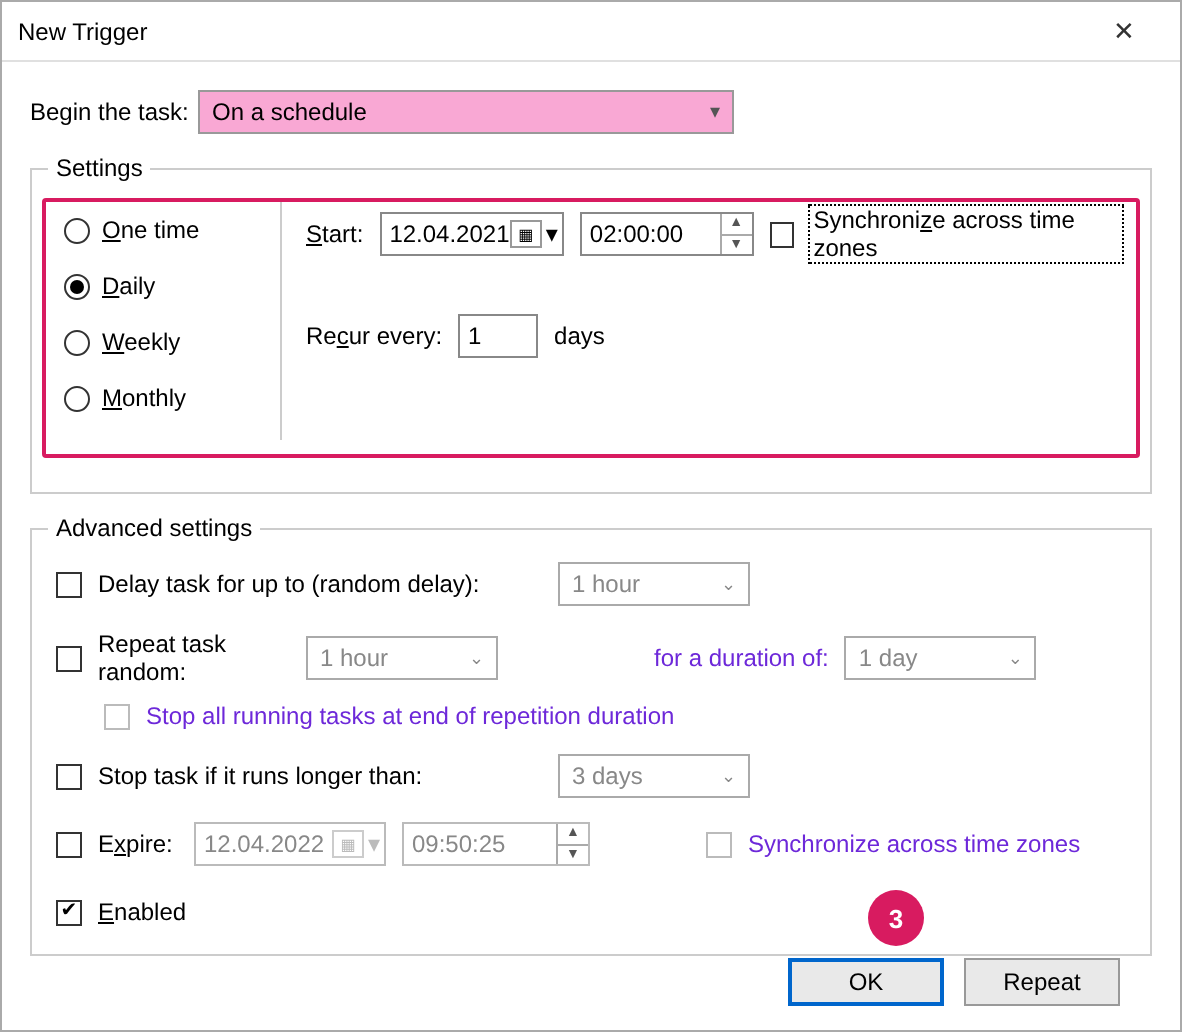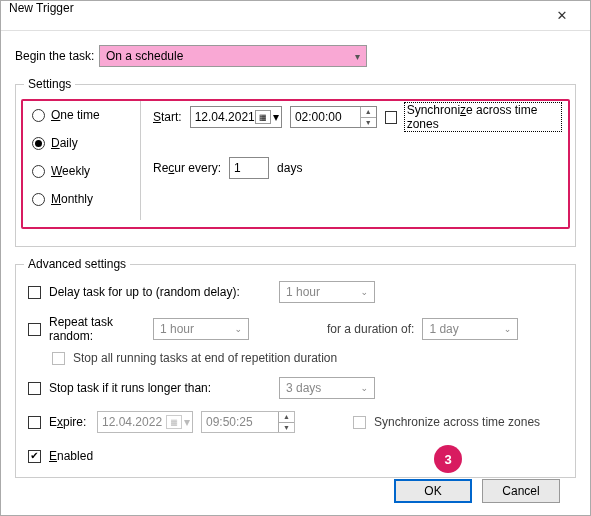--- a/index.html
+++ b/index.html
@@ -13,21 +13,21 @@
   .window {
     width: 591px;
     height: 516px;
     border: 1px solid #aaa;
     background: #fff;
     position: relative;
   }
   .titlebar {
     height: 30px;
     display: flex;
-    align-items: flex-start;
+    align-items: center;
     padding: 0 8px;
     border-bottom: 1px solid #e0e0e0;
     justify-content: space-between;
   }
   .titlebar .title { font-size: 12px; }
   .close-btn {
     width: 40px;
     height: 28px;
     display: flex;
     align-items: center;
@@ -166,21 +166,21 @@
     display:flex; align-items:center; gap:8px;
     margin: 0 0 12px 0;
   }
   .adv-row.tight { margin-bottom: 8px;}
   .combo-small {
     border:1px solid #aaa; height:22px; width:96px;
     display:flex; align-items:center; justify-content:space-between;
     padding:0 6px; color:#888; background:#fff;
   }
   .combo-small .chev{font-size:9px;}
-  .disabled-text { color:#404040; }
+  .disabled-text { color:#6d28d9; }
   .indent { margin-left: 24px; }
   .footer {
     position:absolute;
     bottom: 12px; right: 30px;
     display:flex; gap:10px; align-items:center;
   }
   .btn {
     width: 78px; height:24px;
     border:1px solid #999;
     background:#e9e9e9;
@@ -349,17 +349,17 @@
 
   <div class="badge">
     <span>3</span>
   </div>
 
   <div class="footer">
     <div class="btn primary">
       <span>OK</span>
     </div>
     <div class="btn">
-      <span>Cancel</span>
+      <span>Repeat</span>
     </div>
   </div>
 
 </div>
 
 </body></html>

